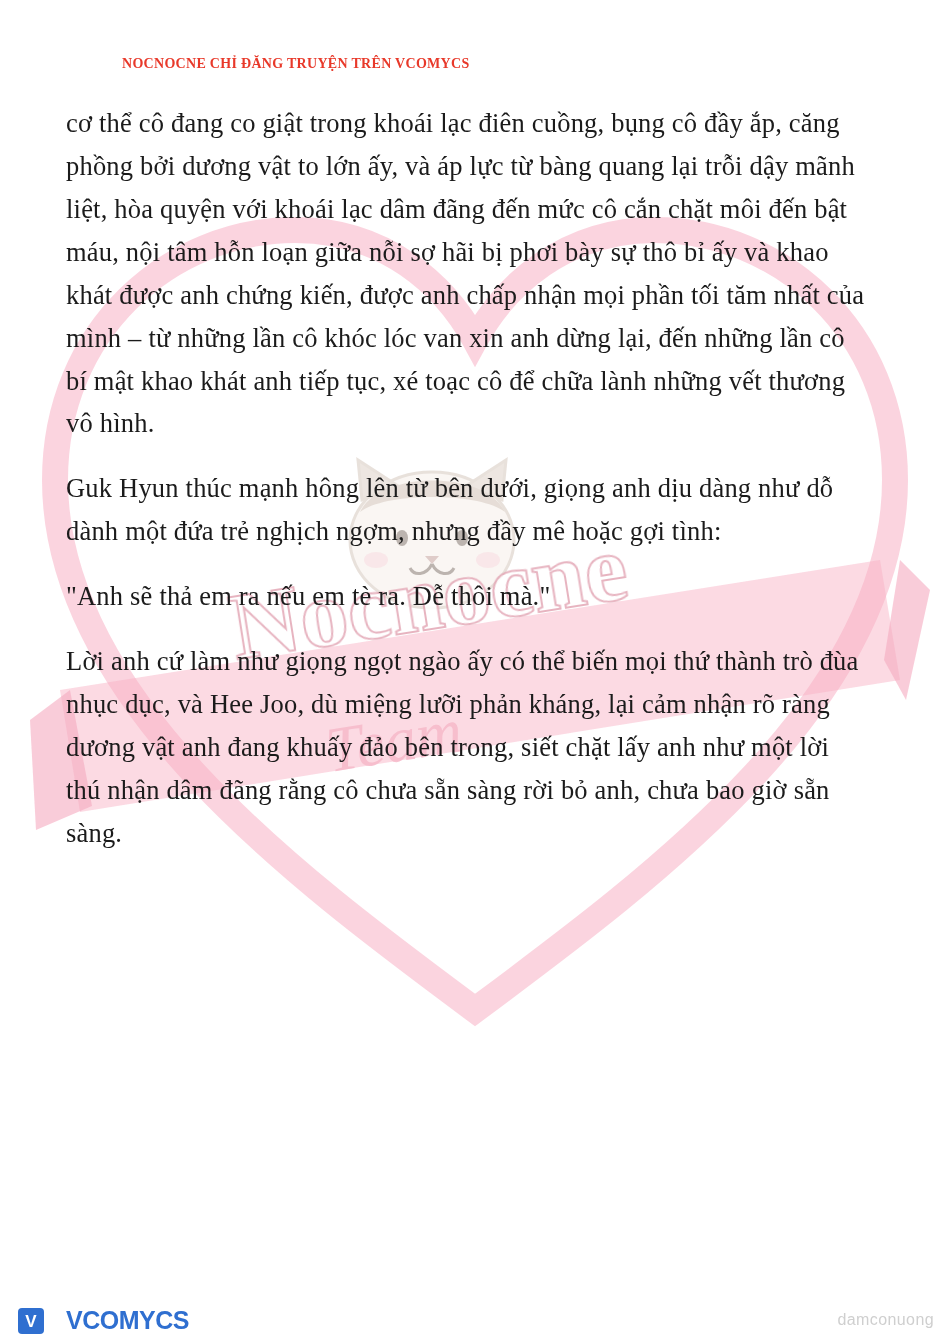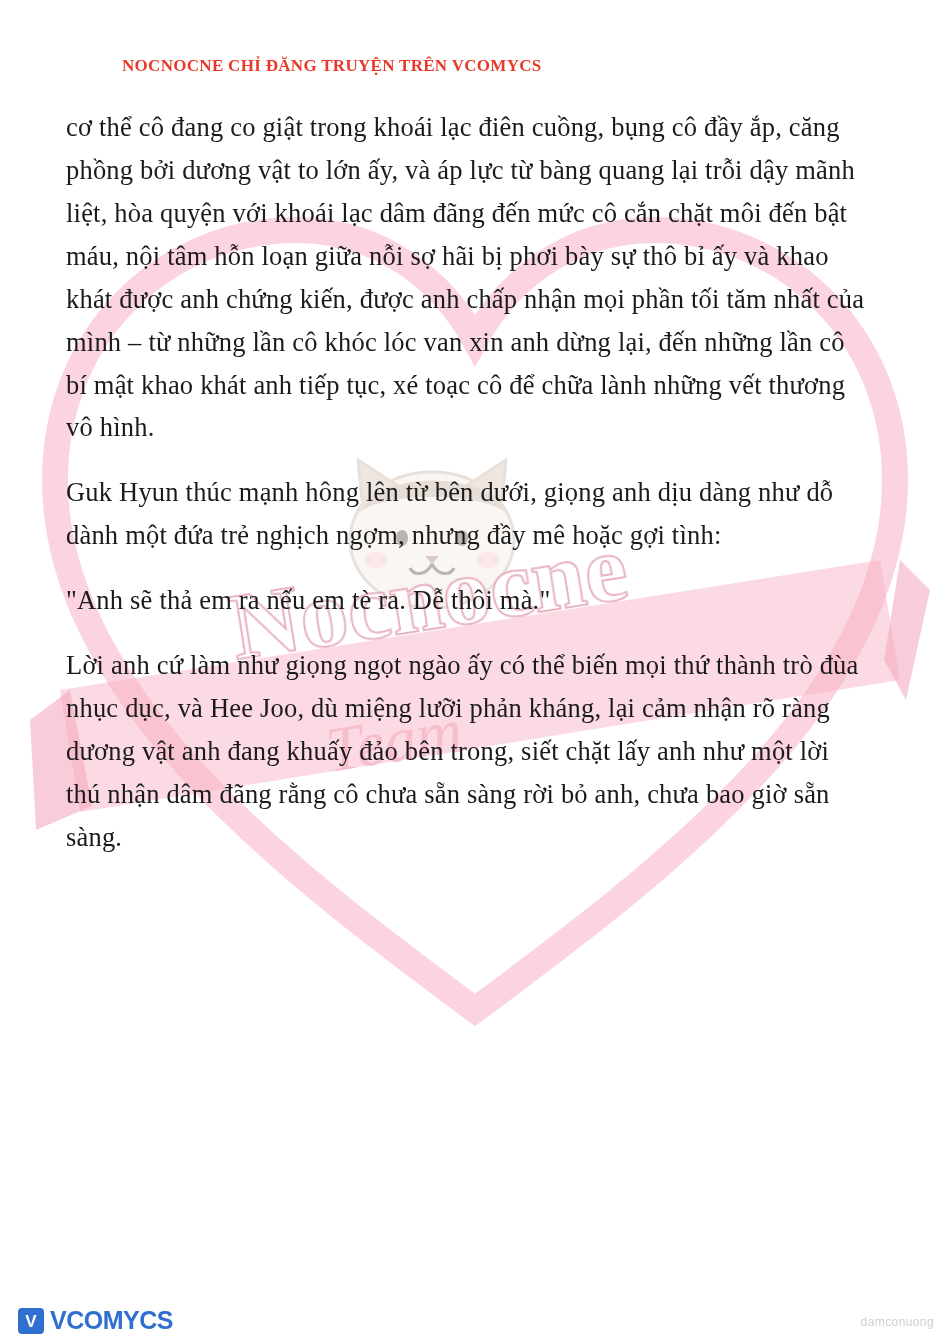--- a/index.html
+++ b/index.html
@@ -33,21 +33,21 @@
     width: 950px;
     height: 1343px;
     box-sizing: border-box;
     padding: 48px 66px 0 66px;
   }
 
   .header-note {
     color: #e8392a;
     font-family: "Liberation Serif", serif;
     font-weight: bold;
-    font-size: 17px;
+    font-size: 14px;
     letter-spacing: 0.3px;
     margin: 8px 0 0 56px;
   }
 
   .body-text {
     margin-top: 30px;
   }
 
   .para {
     font-family: "Liberation Serif", serif;
@@ -67,21 +67,21 @@
     width: 950px;
     height: 54px;
     z-index: 3;
   }
   .footer-logo {
     position: absolute;
     left: 18px;
     bottom: 8px;
     display: flex;
     align-items: center;
-    gap: 6px;
+    gap: 22px;
   }
   .footer-logo .mark {
     width: 26px;
     height: 26px;
     background: #2f6fd0;
     border-radius: 4px;
     position: relative;
   }
   .footer-logo .mark::after {
     content: "V";
@@ -101,21 +101,21 @@
     font-weight: bold;
     font-size: 25px;
     letter-spacing: -0.5px;
   }
   .footer-credit {
     position: absolute;
     right: 16px;
     bottom: 14px;
     color: #cfcfcf;
     font-family: "Liberation Sans", sans-serif;
-    font-size: 12px;
+    font-size: 16px;
     letter-spacing: 0.4px;
   }
 </style>
 </head>
 <body>
 
 <svg class="watermark" viewBox="0 0 950 1343" xmlns="http://www.w3.org/2000/svg">
 
   <g opacity="0.75">
     <path d="M475 1010

